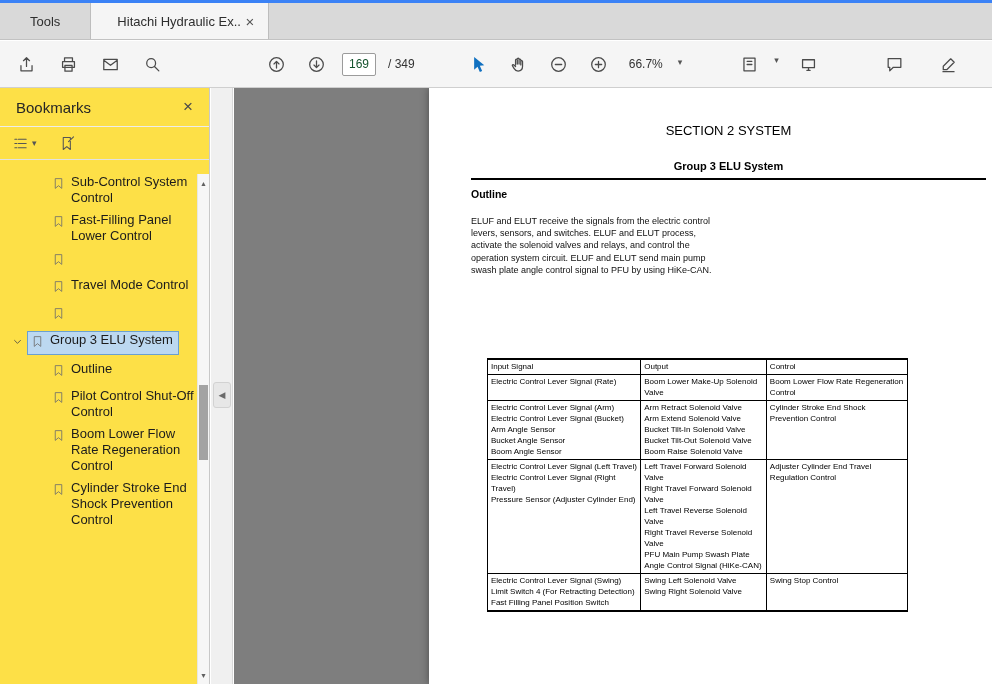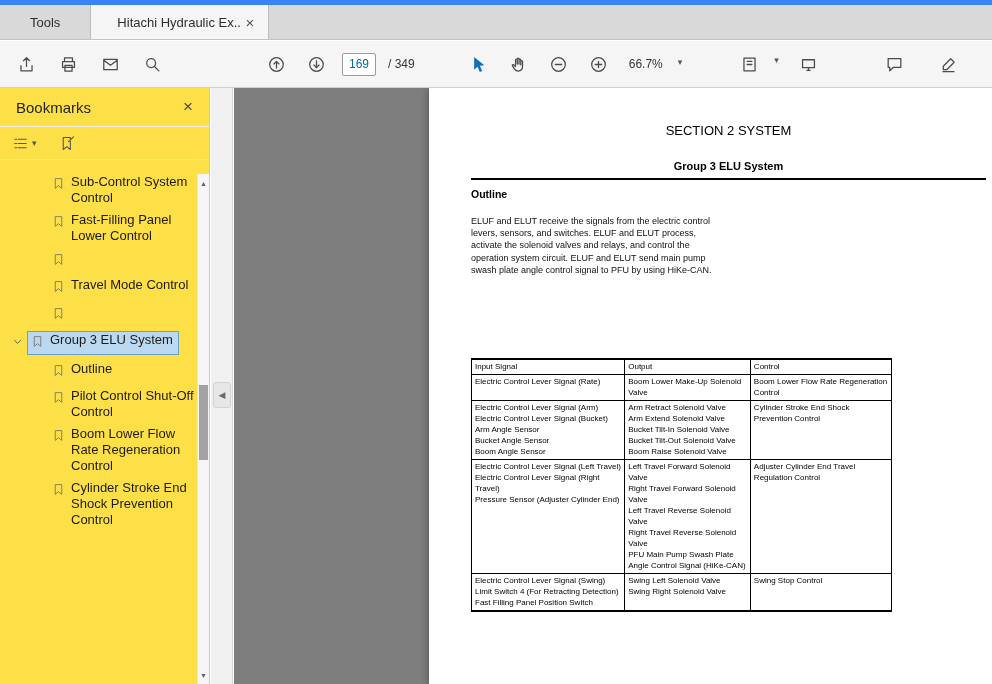--- a/index.html
+++ b/index.html
@@ -2,21 +2,21 @@
 <html><head>
 <meta charset="utf-8">
 <style>
   * { margin:0; padding:0; box-sizing:border-box; }
   html,body { width:992px; height:684px; overflow:hidden;
     font-family:"Liberation Sans","DejaVu Sans",sans-serif; background:#fff; }
   .app { position:relative; width:992px; height:684px; overflow:hidden; }
 
   
   .tabbar { position:absolute; left:0; top:0; right:0; height:40px;
-    background:#d9d9d9; border-top:5px solid #3b82f6; border-bottom:1px solid #c2c2c2;
+    background:#d9d9d9; border-top:3px solid #3b82f6; border-bottom:1px solid #c2c2c2;
     display:flex; align-items:stretch; }
   .tab { display:flex; align-items:center; font-size:13px; color:#2e2e2e; }
   .tab-tools { padding:0 30px; border-right:1px solid #bdbdbd; }
   .tab-doc { background:#f5f5f5; border-right:1px solid #bdbdbd; width:178px;
     padding:0 10px 0 26px; justify-content:space-between; }
   .tab-doc-label { white-space:nowrap; overflow:hidden; }
   .tab-close { color:#555; font-size:15px; line-height:1; padding:2px 4px; cursor:default; }
 
   
   .toolbar { position:absolute; left:0; top:41px; right:0; height:47px;
@@ -25,21 +25,21 @@
   .tb-group { display:flex; align-items:center; }
   .tb-left { gap:14px; }
   .tb-center { gap:12px; margin-left:96px; }
   .tb-right { margin-left:auto; gap:26px; padding-right:18px; }
   .icbtn { width:28px; height:28px; display:flex; align-items:center; justify-content:center;
     border-radius:3px; }
   .ic { width:19px; height:19px; stroke:#4b4b4b; stroke-width:1.6; fill:none;
     stroke-linecap:round; stroke-linejoin:round; }
   .ic-blue { fill:#1070c0; stroke:none; }
   .page-input { width:34px; height:23px; text-align:center; font-size:12px;
-    border:1px solid #9b9b9b; background:#fff; color:#0369a1; border-radius:2px;
+    border:1px solid #9b9b9b; background:#fff; color:#14532d; border-radius:2px;
     font-family:"Liberation Sans",sans-serif; }
   .tb-text { font-size:12px; color:#333; }
   .caret { font-size:9px; color:#555; margin-left:3px; }
   .zoom-box { display:flex; padding:3px 4px;gap:12px; }
   .tb-gap { width:26px; }
 
   
   .bookmarks { position:absolute; left:0; top:88px; bottom:0; width:210px;
     background:#fde047; border-right:1px solid #c8c8c8; overflow:hidden; }
   .bm-header { height:38px; display:flex; align-items:center; justify-content:space-between;
@@ -87,21 +87,21 @@
     background:#ffffff; box-shadow:0 0 8px rgba(0,0,0,.4); color:#000; }
   .page-inner { position:absolute; left:42px; top:0; width:515px; height:100%; }
   .sec-title { position:absolute; top:35px; width:100%; text-align:center;
     font-weight:normal; font-size:13px; }
   .grp-title { position:absolute; top:72px; width:100%; text-align:center;
     font-weight:bold; font-size:11px; }
   .hrule { position:absolute; top:90px; width:100%; border-top:2px solid #000; }
   .outline-h { position:absolute; top:100px; left:0; font-weight:bold; font-size:10.5px; }
   .para { position:absolute; top:127px; left:0; width:242px; font-size:9px;
     line-height:12.2px; color:#101010; }
-  .sig-table { position:absolute; top:270px; left:0; width:421px;
+  .sig-table { position:absolute; top:270px; left:16px; width:421px;
     border-collapse:collapse; font-size:8px; line-height:11px; color:#000;
     border-top:2px solid #000; border-bottom:2px solid #000; }
   .sig-table th, .sig-table td { border:1px solid #000; padding:1px 3px 2px;
     vertical-align:top; text-align:left; font-weight:normal; white-space:pre-line; }
 </style>
 </head>
 <body>
 
 <div class="app">
 

